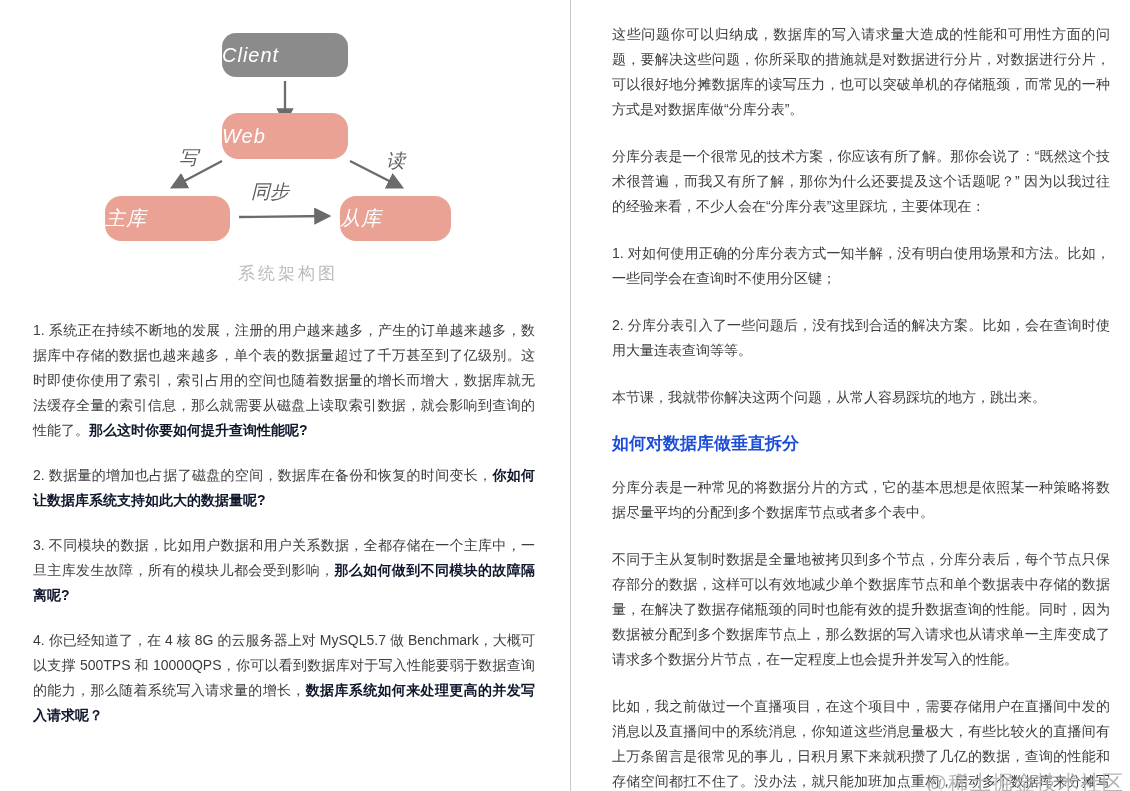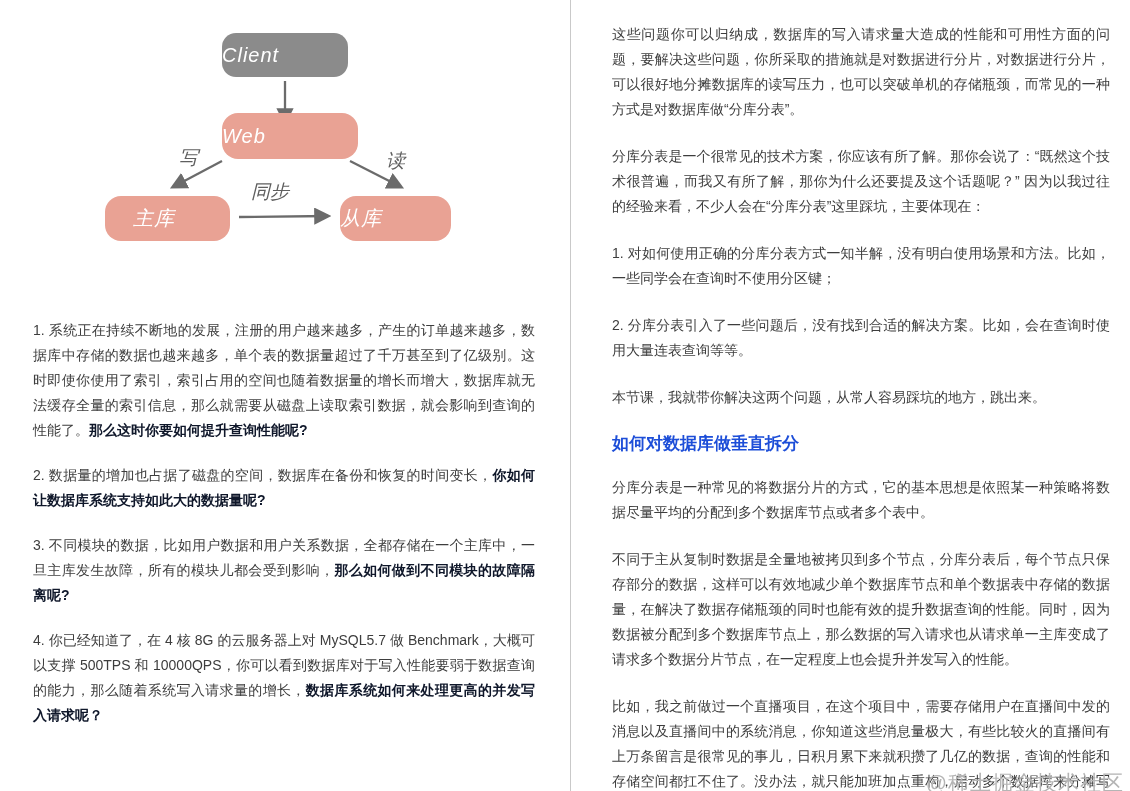--- a/index.html
+++ b/index.html
@@ -75,36 +75,37 @@
       <line x1="252" y1="61" x2="252" y2="102" stroke="#6b6b6b" stroke-width="2.3" marker-end="url(#ah)"></line>
       <line x1="189" y1="141" x2="140" y2="167" stroke="#6b6b6b" stroke-width="2.3" marker-end="url(#ah)"></line>
       <line x1="317" y1="141" x2="368" y2="167" stroke="#6b6b6b" stroke-width="2.3" marker-end="url(#ah)"></line>
       <line x1="206" y1="197" x2="295" y2="196" stroke="#6b6b6b" stroke-width="2.3" marker-end="url(#ah)"></line>
     </svg>
 
     <div class="node gray" style="left:189px; top:13px; width:126px; height:44px;">
       <span>Client</span>
     </div>
 
-    <div class="node salmon" style="left:189px; top:93px; width:136px; height:46px;font-style:italic;">
+    <div class="node salmon" style="left:189px; top:93px; width:126px; height:46px;font-style:italic;">
       <span>Web</span>
     </div>
 
-    <div class="node salmon" style="left:72px; top:176px; width:125px; height:45px;padding-left:28px;">
+    <div class="node salmon" style="left:72px; top:176px; width:125px; height:45px;">
       <span>主库</span>
     </div>
 
     <div class="node salmon" style="left:307px; top:176px; width:111px; height:45px;">
       <span>从库</span>
     </div>
 
     <span class="edge-label" style="left:146px; top:125px;">写</span>
     <span class="edge-label" style="left:353px; top:128px;">读</span>
     <span class="edge-label" style="left:218px; top:159px; width:70px; ">同步</span>
 
+    <div class="diagram-caption">系统架构图</div>
   </div>
 
   <div class="text-block">
     <p><span>1. 系统正在持续不断地的发展，注册的用户越来越多，产生的订单越来越多，数据库中存储的数据也越来越多，单个表的数据量超过了千万甚至到了亿级别。这时即使你使用了索引，索引占用的空间也随着数据量的增长而增大，数据库就无法缓存全量的索引信息，那么就需要从磁盘上读取索引数据，就会影响到查询的性能了。</span><b>那么这时你要如何提升查询性能呢?</b></p>
     <p><span>2. 数据量的增加也占据了磁盘的空间，数据库在备份和恢复的时间变长，</span><b>你如何让数据库系统支持如此大的数据量呢?</b></p>
     <p><span>3. 不同模块的数据，比如用户数据和用户关系数据，全都存储在一个主库中，一旦主库发生故障，所有的模块儿都会受到影响，</span><b>那么如何做到不同模块的故障隔离呢?</b></p>
     <p><span>4. 你已经知道了，在 4 核 8G 的云服务器上对 MySQL5.7 做 Benchmark，大概可以支撑 500TPS 和 10000QPS，你可以看到数据库对于写入性能要弱于数据查询的能力，那么随着系统写入请求量的增长，</span><b>数据库系统如何来处理更高的并发写入请求呢？</b></p>
   </div>
 </div>
 

